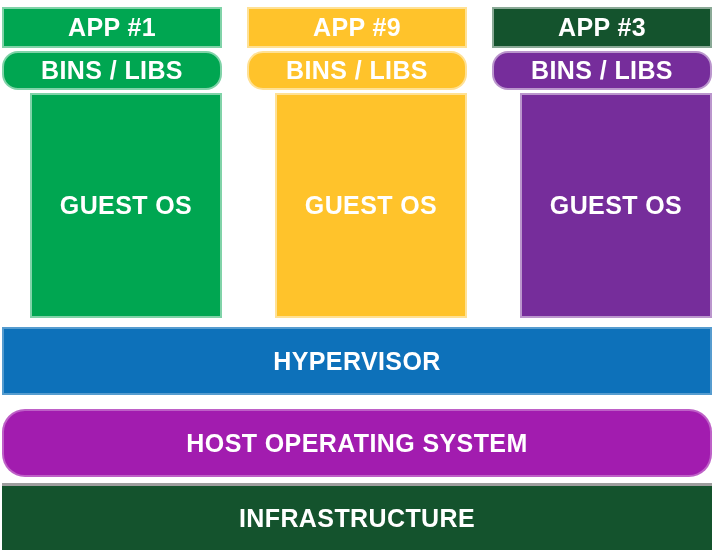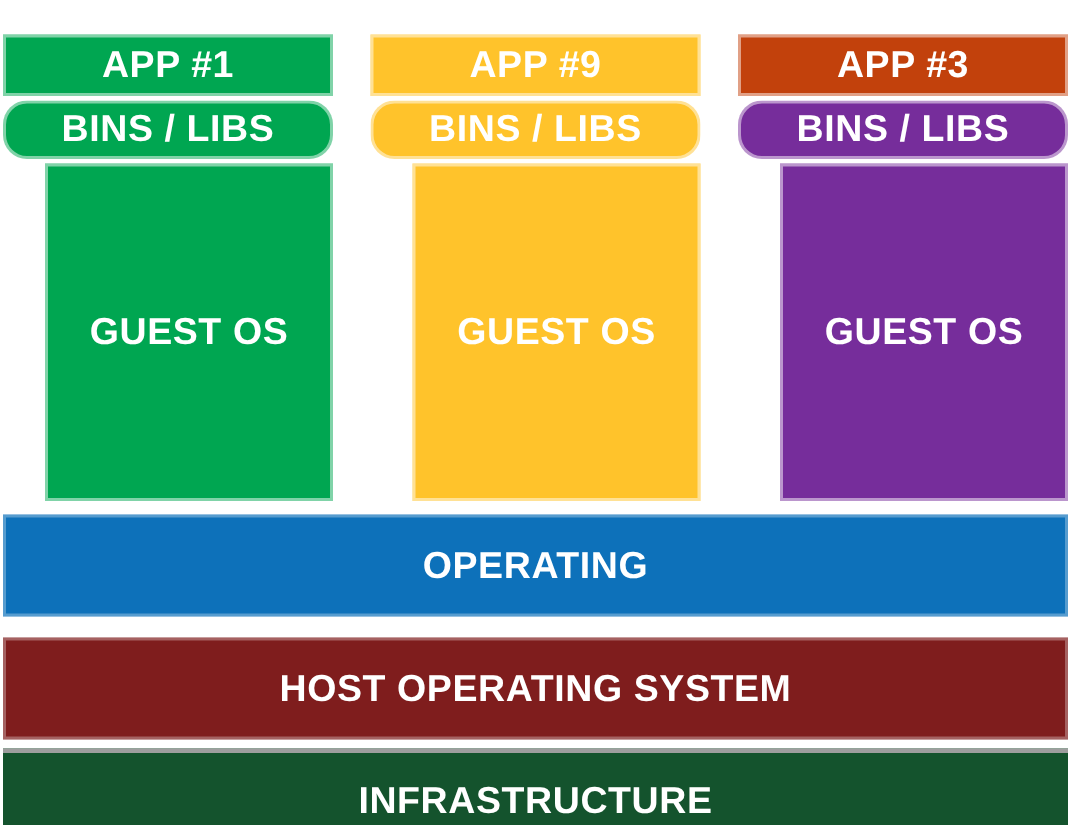--- a/index.html
+++ b/index.html
@@ -5,21 +5,21 @@
   * { box-sizing: border-box; margin: 0; padding: 0; }
   html, body { background: #ffffff; }
   body {
     width: 715px; height: 550px; overflow: hidden;
     font-family: "Liberation Sans", "DejaVu Sans", sans-serif;
   }
   .canvas {
     position: relative;
     width: 715px; height: 550px;
     background: #ffffff;
-    padding: 23px 3px 0 2px;
+    padding: 7px 3px 0 2px;
   }
   .vm-grid {
     display: grid;
     grid-template-columns: 1fr 1fr 1fr;
     column-gap: 25px;
     height: 311px;
   }
   .vm-column {
     display: flex;
     flex-direction: column;
@@ -92,38 +92,38 @@
       </div>
       <div class="box row-bins" style="background-color: rgb(255, 195, 43);">
         <span class="label">BINS / LIBS</span>
       </div>
       <div class="box row-guest" style="background-color: rgb(255, 195, 43);">
         <span class="label">GUEST OS</span>
       </div>
     </div>
 
     <div class="vm-column">
-      <div class="box row-app" style="background-color: #c2410c;">
+      <div class="box row-app" style="background-color: #14532d;">
         <span class="label">APP #3</span>
       </div>
       <div class="box row-bins" style="background-color: rgb(118, 45, 155);">
         <span class="label">BINS / LIBS</span>
       </div>
       <div class="box row-guest" style="background-color: rgb(118, 45, 155);">
         <span class="label">GUEST OS</span>
       </div>
     </div>
 
   </div>
 
   <div class="layer layer-hypervisor" style="background-color: rgb(13, 113, 186);">
-    <span class="label">OPERATING</span>
+    <span class="label">HYPERVISOR</span>
   </div>
 
-  <div class="layer layer-hostos" style="background-color: #7f1d1d;">
+  <div class="layer layer-hostos" style="background-color: #a21caf; border-radius: 23px;">
     <span class="label">HOST OPERATING SYSTEM</span>
   </div>
 
   <div class="layer layer-infra" style="background-color: #14532d;">
     <span class="label">INFRASTRUCTURE</span>
   </div>
 
 </div>
 
 </body></html>

